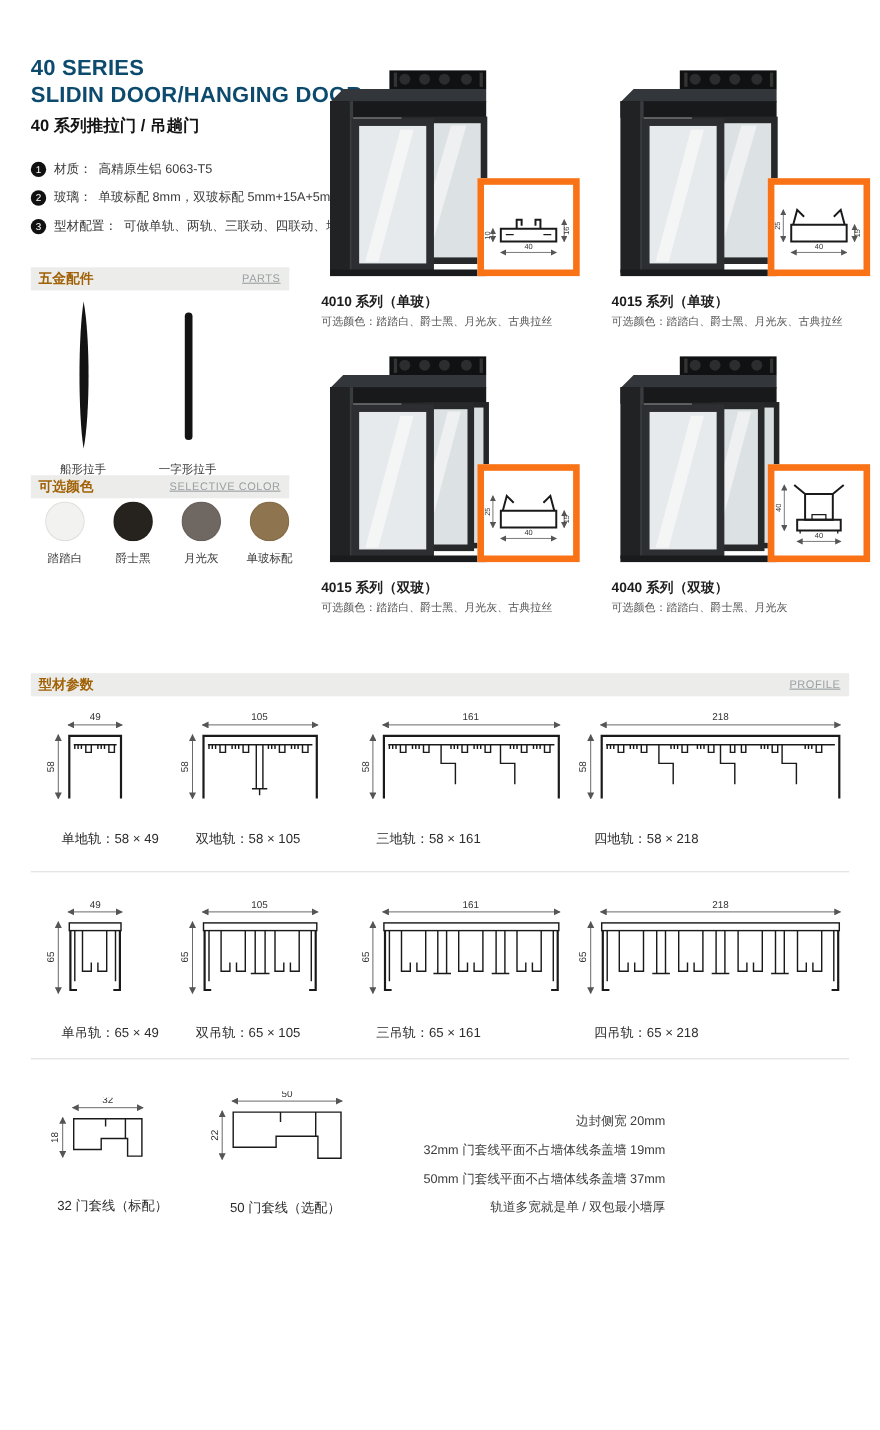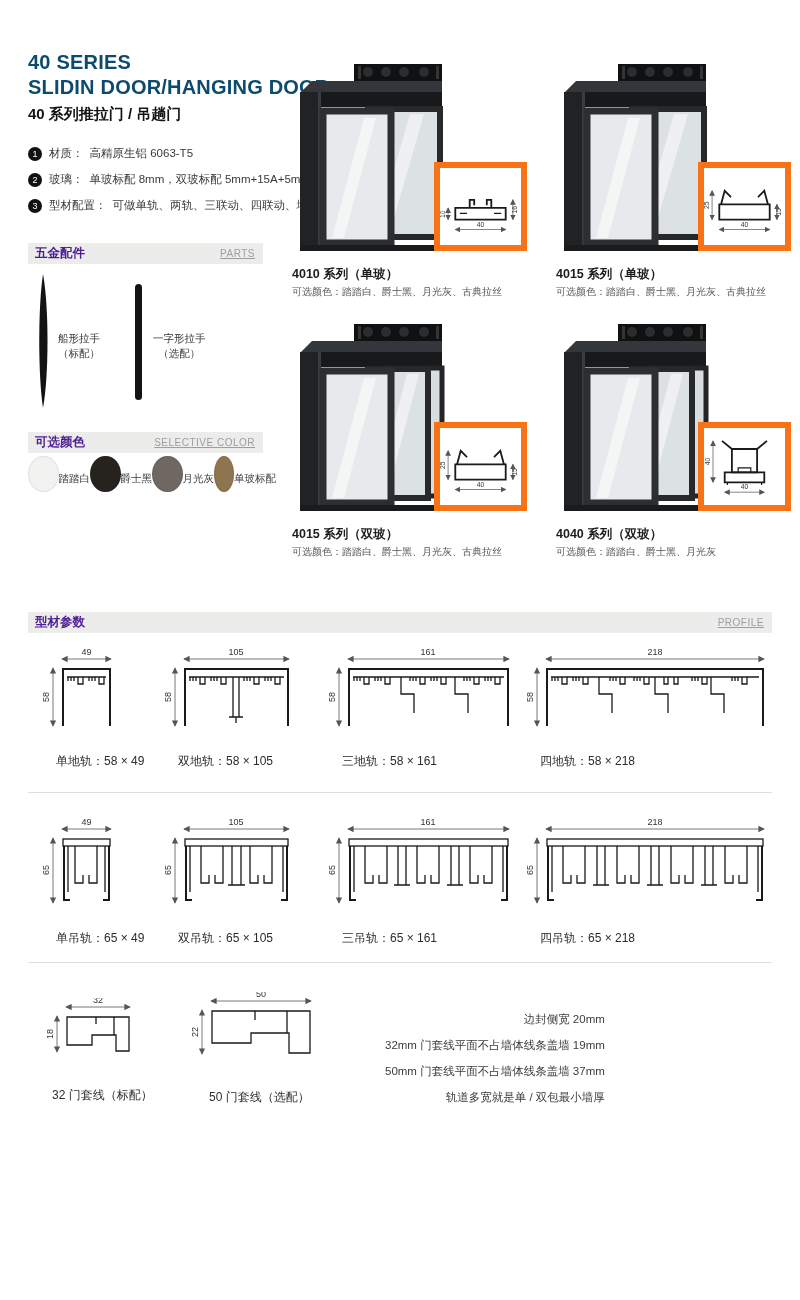--- a/index.html
+++ b/index.html
@@ -13,31 +13,31 @@
   .title-cn { font-size:15px; font-weight:700; color:#141414; margin-top:5px; }
 
   
   .specs { position:absolute; left:28px; top:146px; }
   .spec-row { display:flex; align-items:center; margin-bottom:11px; font-size:11.5px; color:#3a3a3a; white-space:nowrap; }
   .spec-num { display:inline-flex; align-items:center; justify-content:center; width:14px; height:14px; border-radius:50%; background:#111; color:#fff; font-size:9px; margin-right:7px; flex:0 0 auto; }
   .spec-label { margin-right:6px; }
 
   
   .section-bar { position:absolute; height:21px; background:#ececea; display:flex; align-items:center; justify-content:space-between; padding:0 8px 0 7px; }
-  .section-bar .cn { font-size:12.5px; font-weight:700; color:#4c1d95; }
+  .section-bar .cn { font-size:12.5px; font-weight:700; color:#a16207; }
   .section-bar .en { font-size:10px; color:#9aa0a2; letter-spacing:0.5px;text-decoration:underline; }
 
   
   .handles { position:absolute; left:28px; top:272px; width:235px; display:flex; }
-  .handle-col { width:95px; display:flex; align-items:center; }
+  .handle-col { width:95px; display:flex; flex-direction:column; align-items:center; }
   .handle-caption { margin-top:8px; font-size:10.5px; color:#3a3a3a; text-align:center; line-height:1.45; }
 
   
   .swatches { position:absolute; left:28px; top:456px; display:flex; }
-  .swatch-col { width:62px; display:flex; flex-direction:row; align-items:center; }
+  .swatch-col { width:62px; display:flex; flex-direction:column; align-items:center; }
   .swatch-dot { width:36px; height:36px; border-radius:50%; border:1px solid rgba(0,0,0,0.07); }
   .swatch-name { margin-top:9px; font-size:10.5px; color:#3a3a3a; white-space:nowrap; }
 
   
   .product-cell { position:absolute; width:238px; height:258px; }
   .door-svg { position:absolute; left:0; top:0; }
   .inset-box { position:absolute; left:142px; top:100px; width:93px; height:89px; background:#fff; border:6px solid #f97316; display:flex; align-items:center; justify-content:center; }
   .product-name { position:absolute; left:0; top:204px; font-size:12.5px; font-weight:700; color:#1d1d1d; white-space:nowrap; }
   .product-colors { position:absolute; left:0; top:223px; font-size:10px; color:#565656; white-space:nowrap; }
 

